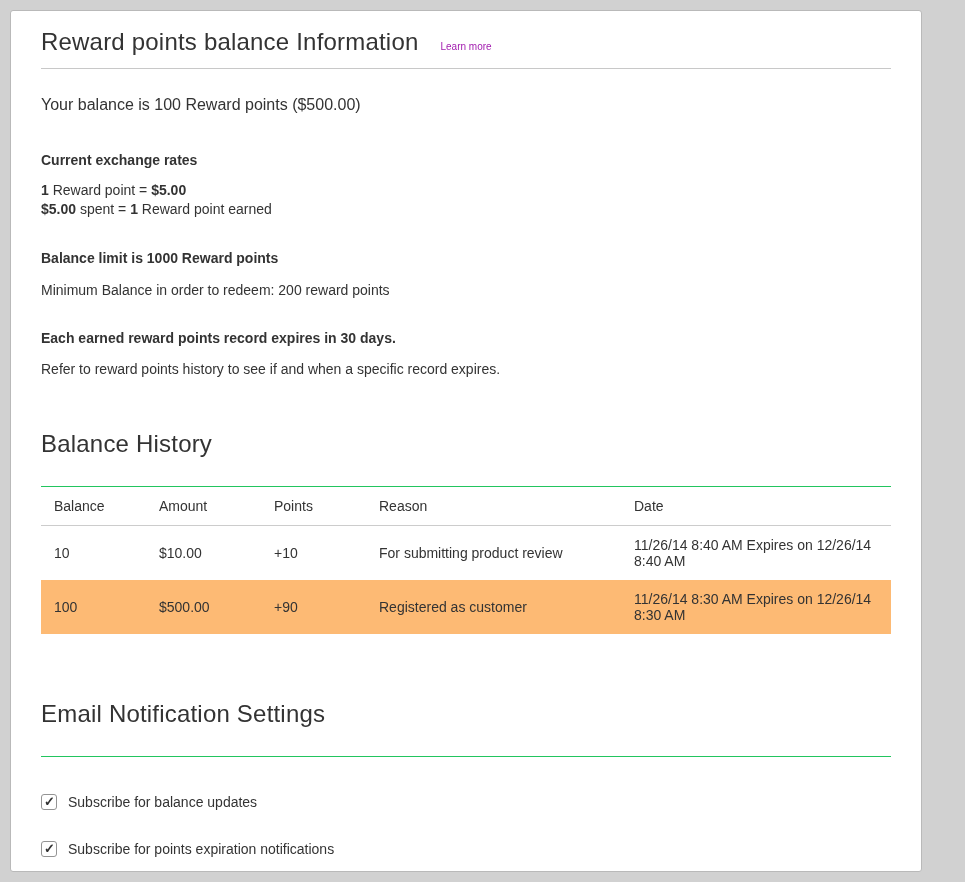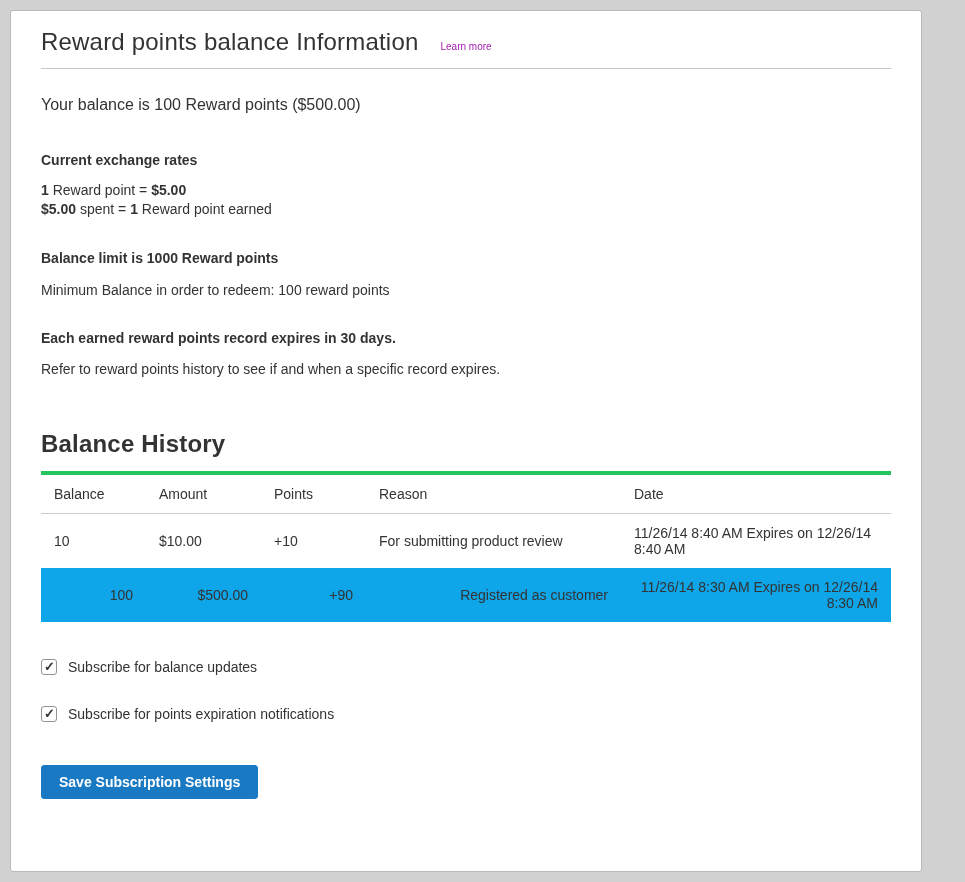--- a/index.html
+++ b/index.html
@@ -52,24 +52,24 @@
   .limit-line { margin-top: 31px; }
   .plain-line { margin: 0; font-size: 14px; }
   .minimum-line { margin-top: 16px; }
   .expiration-line { margin-top: 32px; }
   .expiration-note { margin-top: 15px; }
 
   
   .section-title {
     margin: 0;
     font-size: 24px;
-    font-weight: 700;
-    color: #333;
-    padding-bottom: 13px;
-    border-bottom: 4px solid #22c55e;
+    font-weight: 400;
+    color: #333;
+    padding-bottom: 28px;
+    border-bottom: 1px solid #22c55e;
     letter-spacing: 0.2px;
   }
   .history-title { margin-top: 53px; }
   .email-title { margin-top: 66px; }
 
   
   table.history {
     width: 100%;
     border-collapse: collapse;
     font-size: 14px;
@@ -78,21 +78,21 @@
     text-align: left;
     font-weight: 400;
     padding: 11px 13px;
     border-bottom: 1px solid #ccc;
     color: #333;
   }
   table.history td {
     padding: 11px 13px;
     color: #333;
   }
-  table.history tbody tr.stripe { background: #0ea5e9; text-align: right; }
+  table.history tbody tr.stripe { background: #fdba74; }
   col.c-balance { width: 105px; }
   col.c-amount  { width: 115px; }
   col.c-points  { width: 105px; }
   col.c-reason  { width: 255px; }
 
   
   .checkbox-row {
     display: flex;
     align-items: flex-start;
     gap: 11px;
@@ -154,21 +154,21 @@
 
     
     <p class="bold-line exchange-heading">Current exchange rates</p>
     <p class="rate-lines">
       <span><b>1</b><span> Reward point = </span><b>$5.00</b></span><br>
       <span><b>$5.00</b><span> spent = </span><b>1</b><span> Reward point earned</span></span>
     </p>
 
     
     <p class="bold-line limit-line">Balance limit is 1000 Reward points</p>
-    <p class="plain-line minimum-line">Minimum Balance in order to redeem: 100 reward points</p>
+    <p class="plain-line minimum-line">Minimum Balance in order to redeem: 200 reward points</p>
     <p class="bold-line expiration-line">Each earned reward points record expires in 30 days.</p>
     <p class="plain-line expiration-note">Refer to reward points history to see if and when a specific record expires.</p>
 
     
     <h2 class="section-title history-title">Balance History</h2>
     <table class="history">
       <colgroup>
         <col class="c-balance">
           <col class="c-amount">
           <col class="c-points">
@@ -196,20 +196,21 @@
           <td>100</td>
           <td>$500.00</td>
           <td>+90</td>
           <td>Registered as customer</td>
           <td>11/26/14 8:30 AM Expires on 12/26/14 8:30 AM</td>
         </tr>
       </tbody>
     </table>
 
     
+    <h2 class="section-title email-title">Email Notification Settings</h2>
 
     <div class="checkbox-row checkbox-row-1">
       <input type="checkbox" class="cb" checked="true" style="">
       <label class="cb-label">Subscribe for balance updates</label>
     </div>
 
     <div class="checkbox-row checkbox-row-2">
       <input type="checkbox" class="cb" checked="true" style="">
       <label class="cb-label">Subscribe for points expiration notifications</label>
     </div>

